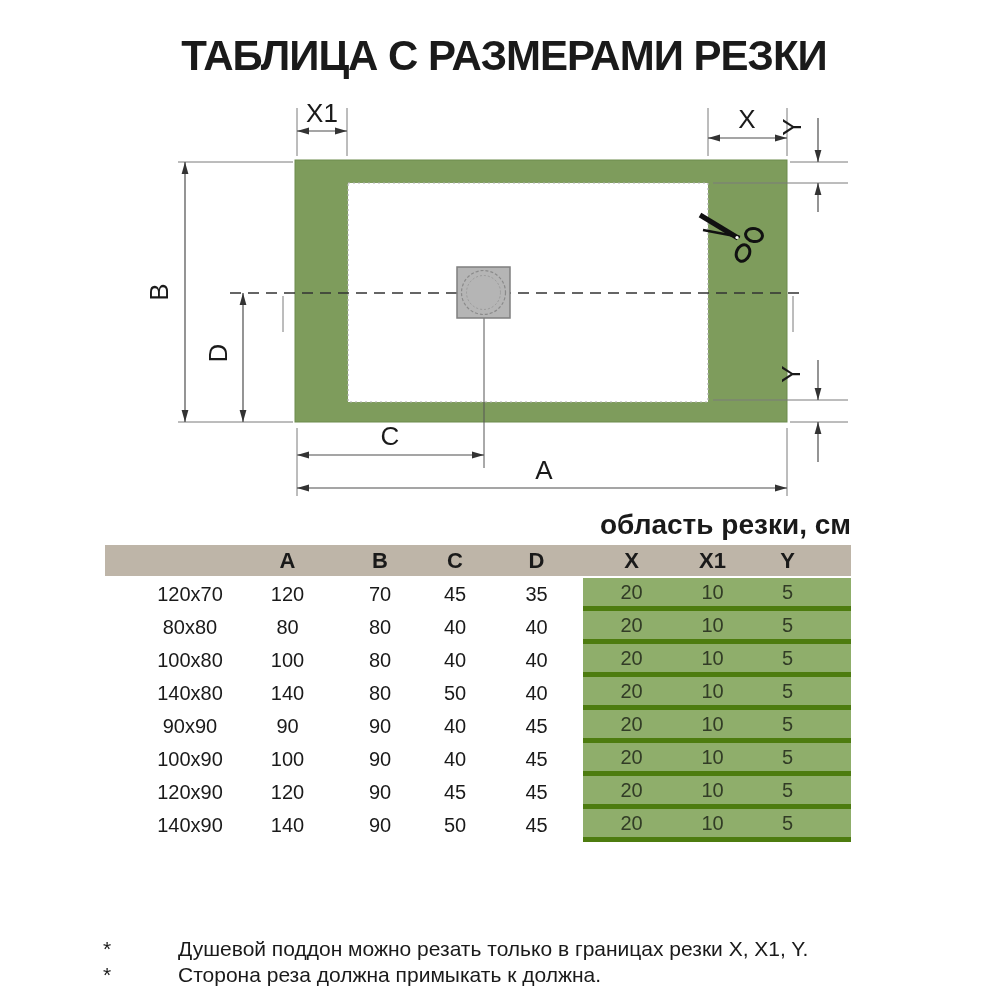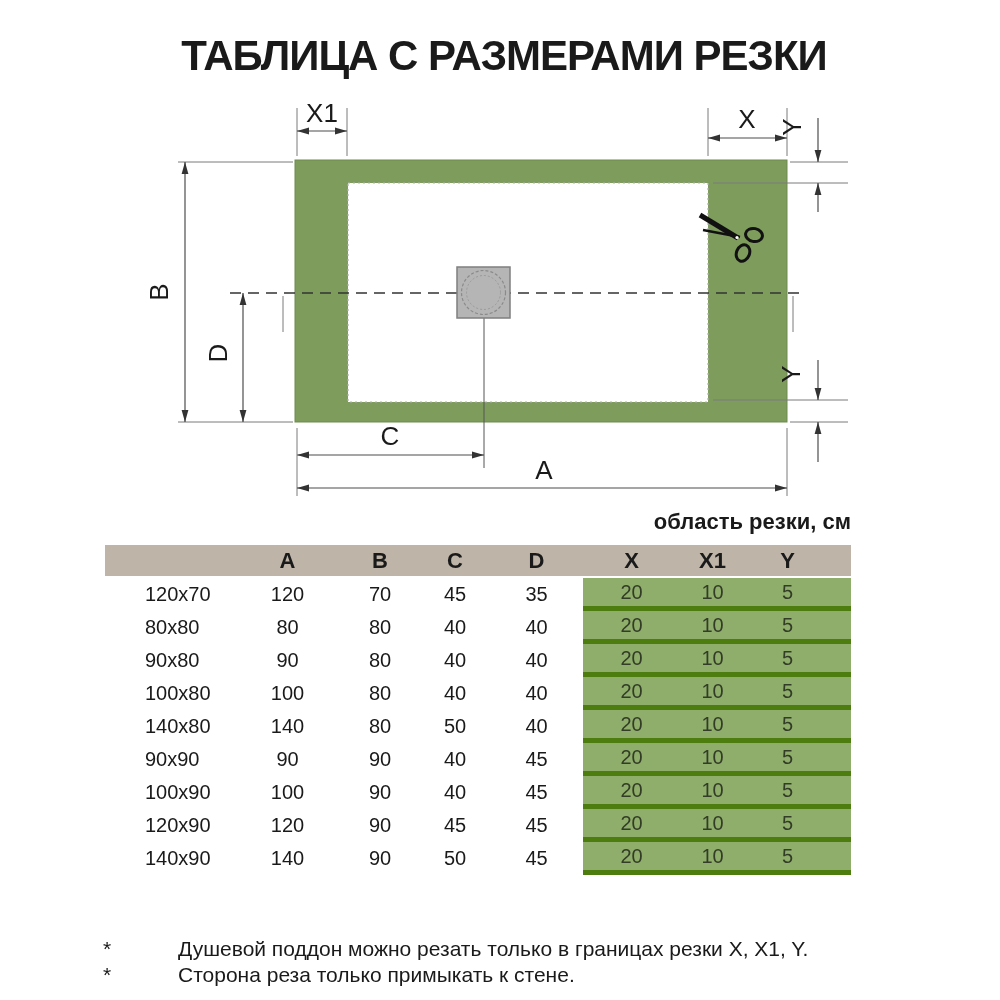--- a/index.html
+++ b/index.html
@@ -20,38 +20,38 @@
     color:var(--ink);margin:4px;
   }
 
   #diagram{position:absolute;left:0;top:100px;}
   .dim-line{stroke:var(--dim);stroke-width:1.2;fill:none;}
   .ext-line{stroke:#7a7a7a;stroke-width:1;fill:none;}
   .dim-label{font-family:"Liberation Sans",sans-serif;font-size:26px;fill:var(--ink);}
 
   .table-caption{
     position:absolute;left:105px;top:509px;width:746px;
-    text-align:right;font-size:22px;font-weight:bold;color:var(--ink);
+    text-align:right;font-size:28px;font-weight:bold;color:var(--ink);
   }
 
   #size-table{
     position:absolute;left:105px;top:545px;width:746px;
     border-collapse:separate;border-spacing:0;table-layout:fixed;
     color:var(--ink);
   }
   #size-table th{
     background:var(--header-tan);height:33px;padding:0;
     font-size:22px;font-weight:bold;text-align:center;
     border-bottom:2px solid #fff;box-sizing:border-box;
   }
   #size-table td{
     height:33px;padding:0;text-align:center;font-size:20px;
     box-sizing:border-box;white-space:nowrap;
   }
-  #size-table td.size-cell{text-align:left;padding-left:40px;}
+  #size-table td.size-cell{text-align:center;padding-left:40px;}
   #size-table td.green{
     background:var(--table-green);
     border-bottom:5px solid #4d7c0f;
     color:var(--green-ink);
   }
 
   .footnotes{position:absolute;left:95px;top:936px;width:860px;font-size:21px;color:var(--ink);}
   .footnote-line{display:flex;line-height:26px;}
   .footnote-mark{width:75px;text-align:left;padding-left:8px;}
   .footnote-text{flex:1;}
@@ -192,31 +192,20 @@
           <td>80</td>
           <td>80</td>
           <td>40</td>
           <td>40</td>
           <td class="green">20</td>
           <td class="green">10</td>
           <td class="green">5</td>
           <td class="green"></td>
         </tr>
         <tr>
-          <td class="size-cell">90x80</td>
-          <td>90</td>
-          <td>80</td>
-          <td>40</td>
-          <td>40</td>
-          <td class="green">20</td>
-          <td class="green">10</td>
-          <td class="green">5</td>
-          <td class="green"></td>
-        </tr>
-        <tr>
           <td class="size-cell">100x80</td>
           <td>100</td>
           <td>80</td>
           <td>40</td>
           <td>40</td>
           <td class="green">20</td>
           <td class="green">10</td>
           <td class="green">5</td>
           <td class="green"></td>
         </tr>
@@ -278,17 +267,17 @@
       </tbody>
   </table>
 
   <div class="footnotes">
     <div class="footnote-line">
       <span class="footnote-mark">*</span>
       <span class="footnote-text">Душевой поддон можно резать только в границах резки X, X1, Y.</span>
     </div>
     <div class="footnote-line">
       <span class="footnote-mark">*</span>
-      <span class="footnote-text">Сторона реза только примыкать к стене.</span>
+      <span class="footnote-text">Сторона реза должна примыкать к должна.</span>
     </div>
   </div>
 
 </div>
 
 </body></html>

